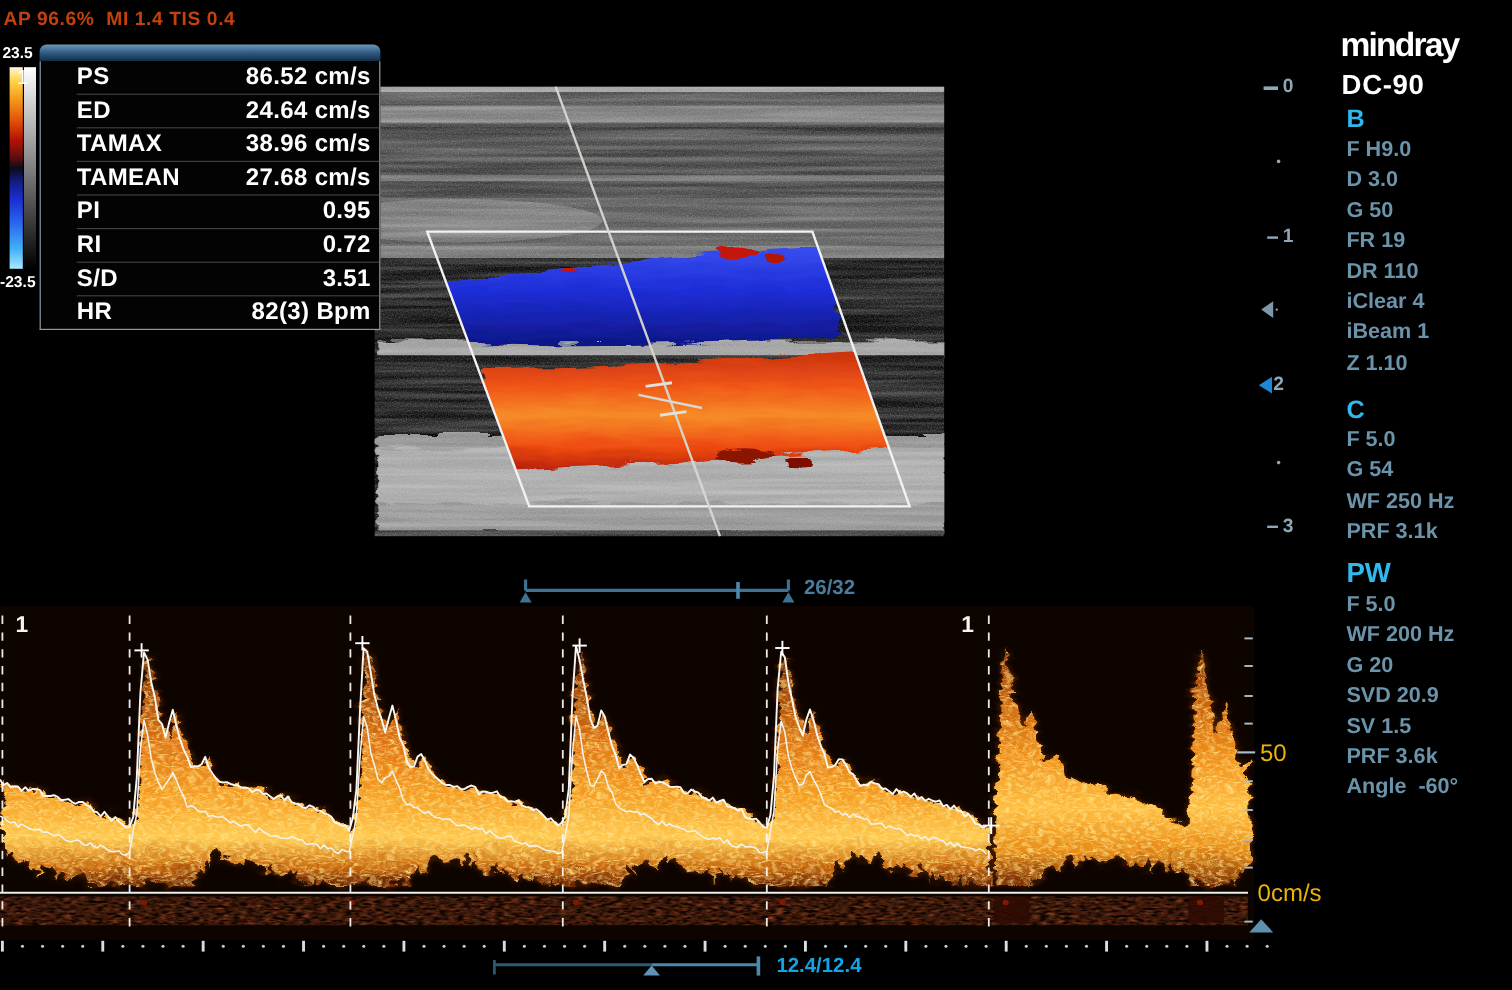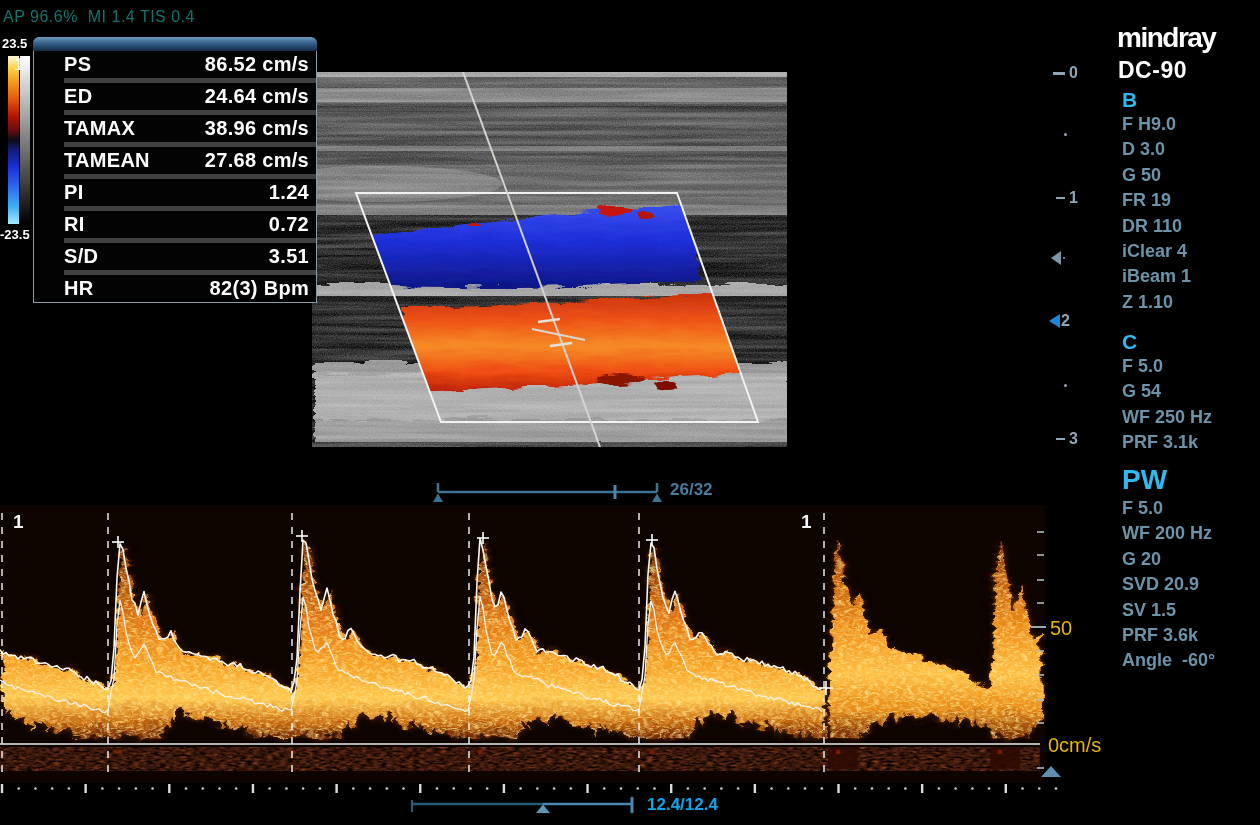--- a/index.html
+++ b/index.html
@@ -1,30 +1,30 @@
 <!DOCTYPE html>
 <html><head>
 <meta charset="utf-8">
 <style>
   html,body{margin:0;padding:0;background:#000;}
   .screen{position:relative;width:1260px;height:825px;background:#000;overflow:hidden;
           font-family:"Liberation Sans",sans-serif;-webkit-font-smoothing:antialiased;}
   .abs{position:absolute;}
-  .acoustic{left:3px;top:8px;font-size:16px;font-weight:normal;color:#0f766e;letter-spacing:.5px;white-space:pre;}
+  .acoustic{left:3px;top:8px;font-size:16px;font-weight:bold;color:#c2410c;letter-spacing:.5px;white-space:pre;}
   
   .cb-label{color:#fff;font-weight:bold;font-size:13px;text-align:center;}
   .cb-strip{width:11px;height:168px;}
   .cb-color{left:8px;top:56px;background:linear-gradient(180deg,#fff6d8 0%,#ffd24a 7%,#f59f1c 15%,#e55508 26%,#b31304 36%,#6a0e10 44%,#0c0c16 50%,#101b7a 56%,#1b2fd6 66%,#2b6af0 78%,#3fb1f5 90%,#a6e9ff 100%);}
   .cb-gray{left:20px;top:56px;width:10px;background:linear-gradient(180deg,#ffffff,#000000);}
   
   .meas{left:33px;top:37px;width:284px;z-index:6;}
   .meas-title{height:14px;border-radius:6px 6px 0 0;background:linear-gradient(180deg,#6e9abd 0%,#35608a 45%,#122c46 100%);}
   .meas-body{position:relative;background:#030303;border:1px solid #8b9aa6;border-top:none;padding-left:30px;}
   .m-row{display:flex;align-items:center;height:27px;color:#fff;font-weight:bold;font-size:20px;letter-spacing:.3px;}
-  .m-row + .m-row{border-top:5px solid #404040;}
+  .m-row + .m-row{border-top:1px solid #404040;}
   .m-val{margin-left:auto;margin-right:7px;}
   .m-idx{position:absolute;left:-20px;top:4px;color:#fff;font-size:17px;font-weight:normal;}
   
   .logo{left:1117px;top:22px;color:#fff;font-size:28px;font-weight:800;letter-spacing:-1.5px;}
   .model{left:1118px;top:57px;color:#fff;font-size:23px;font-weight:bold;letter-spacing:.5px;}
   .sec-title{color:#2fb9ee;font-size:21px;font-weight:bold;}
   .sec-items div{color:#6b94ab;font-size:18px;font-weight:bold;line-height:25.4px;white-space:pre;}
   
   .dr{color:#8fa6b6;font-size:16px;font-weight:bold;}
   .dash{display:inline-block;background:#8fa6b6;}
@@ -135,21 +135,21 @@
       <div class="m-row">
           <span>TAMAX</span>
           <span class="m-val">38.96 cm/s</span>
         </div>
       <div class="m-row">
           <span>TAMEAN</span>
           <span class="m-val">27.68 cm/s</span>
         </div>
       <div class="m-row">
           <span>PI</span>
-          <span class="m-val">1.24</span>
+          <span class="m-val">0.95</span>
         </div>
       <div class="m-row">
           <span>RI</span>
           <span class="m-val">0.72</span>
         </div>
       <div class="m-row">
           <span>S/D</span>
           <span class="m-val">3.51</span>
         </div>
       <div class="m-row">
@@ -201,21 +201,21 @@
   <div class="abs" style="left:1122px;top:330px;">
     <div class="sec-title">C</div>
     <div class="sec-items">
       <div>F 5.0</div>
       <div>G 54</div>
       <div>WF 250 Hz</div>
       <div>PRF 3.1k</div>
     </div>
   </div>
   <div class="abs" style="left:1122px;top:464px;">
-    <div class="sec-title" style="font-size:28px;">PW</div>
+    <div class="sec-title" style="font-size:23px;">PW</div>
     <div class="sec-items">
       <div>F 5.0</div>
       <div>WF 200 Hz</div>
       <div>G 20</div>
       <div>SVD 20.9</div>
       <div>SV 1.5</div>
       <div>PRF 3.6k</div>
       <div>Angle  -60°</div>
     </div>
   </div>

